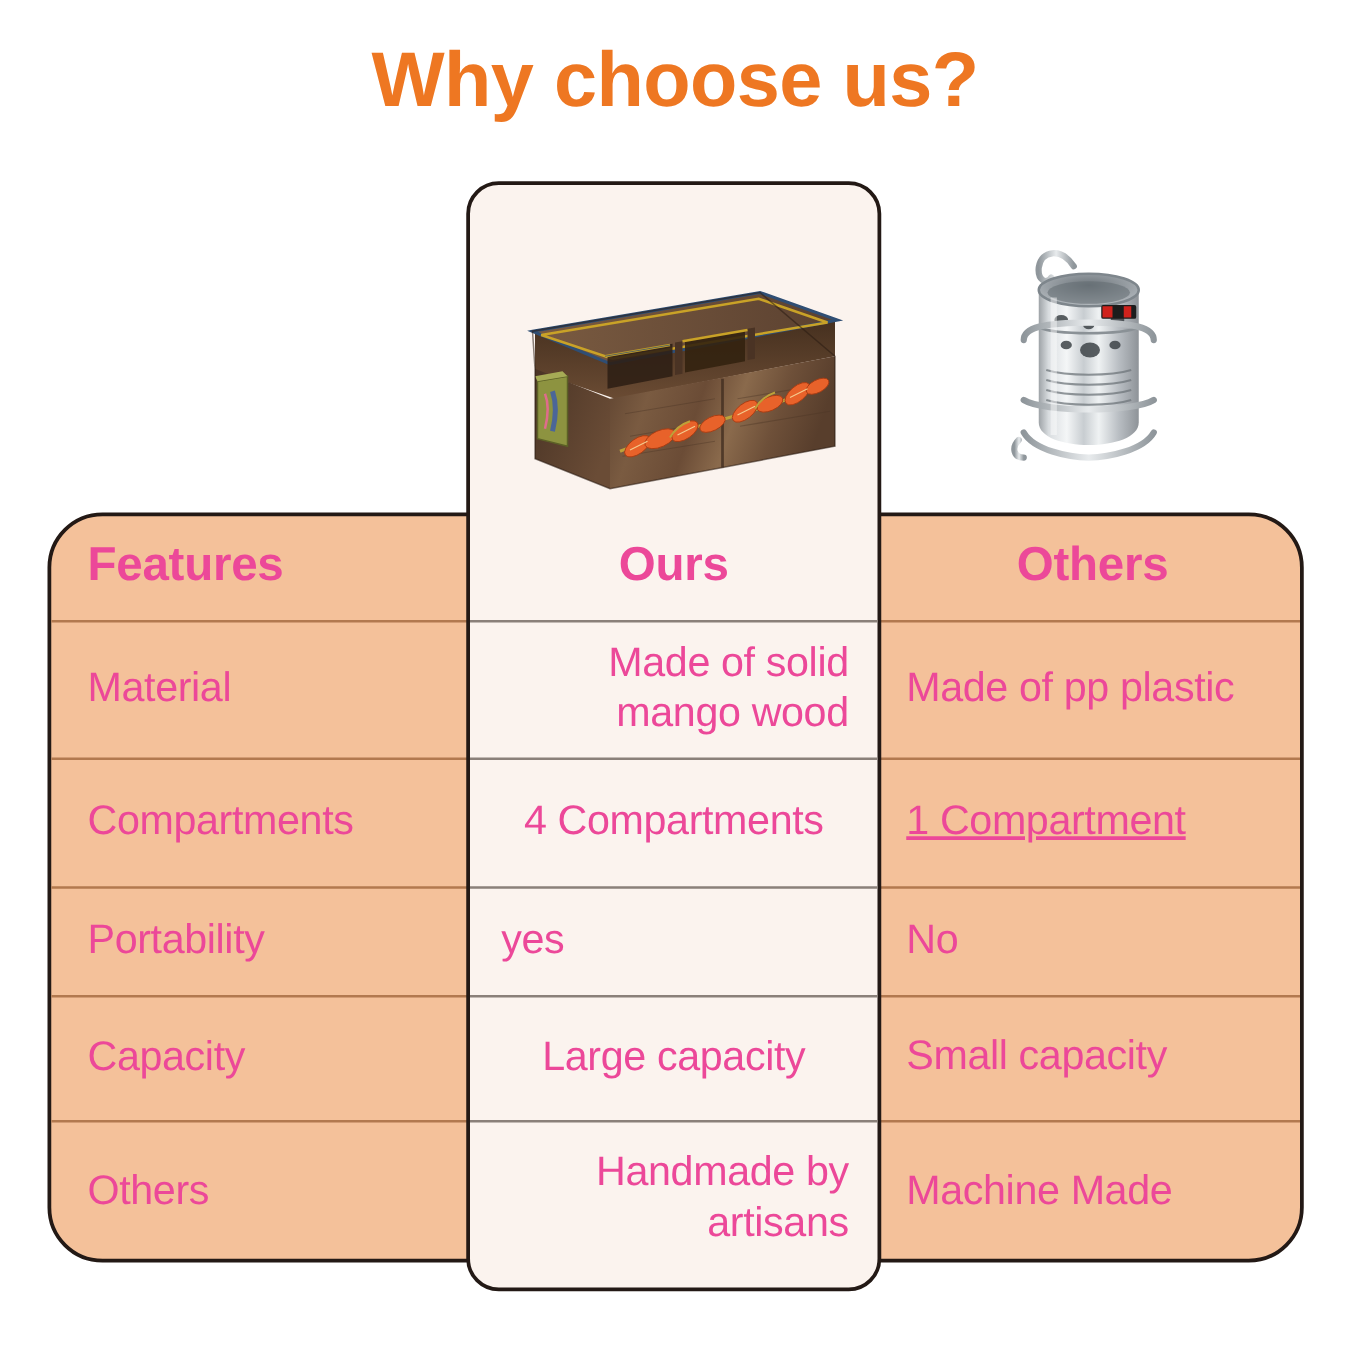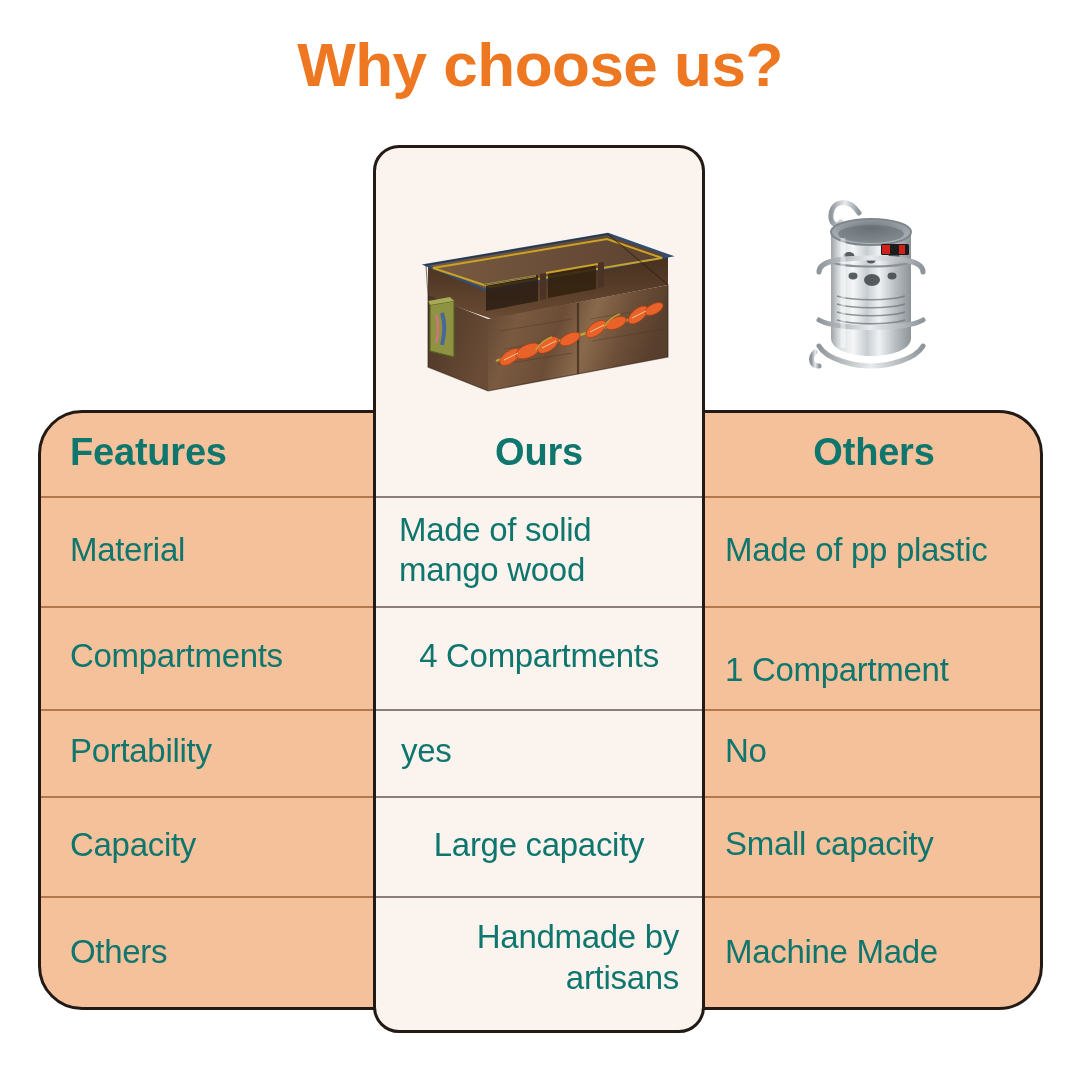--- a/index.html
+++ b/index.html
@@ -53,24 +53,24 @@
     background:#8A8079;
   }
 
   
   .cell{
     position:absolute;
     display:flex;
     align-items:center;
     box-sizing:border-box;
     z-index:9;
-    color:#0f766e;
+    color:#ec4899;
   }
   .col-features{ left:38px;  width:335px; padding-left:32px; justify-content:flex-start; }
-  .col-ours{     left:373px; width:332px; padding:0 26px;    justify-content:center; text-align:left; }
+  .col-ours{     left:373px; width:332px; padding:0 26px;    justify-content:center; text-align:right; }
   .col-others{   left:705px; width:338px; padding-left:20px; justify-content:flex-start; }
 
   .hdr{ font-size:38px; font-weight:bold; letter-spacing:-0.2px; }
   .val{ font-size:33px; font-weight:normal; letter-spacing:-0.3px; line-height:1.22; }
 
   
   #ours-product{
     position:absolute;left:400px;top:215px;width:278px;height:185px;z-index:7;
   }
   #others-product{
@@ -264,21 +264,21 @@
   <div class="cell col-features hdr" style="top:412px;height:81px;">Features</div>
   <div class="cell col-ours hdr" style="top:412px;height:81px;">Ours</div>
   <div class="cell col-others hdr" style="top:412px;height:81px;padding-left:0;justify-content:center;">Others</div>
 
   <div class="cell col-features val" style="top:495px;height:110px;">Material</div>
   <div class="cell col-ours val" style="top:495px;height:110px;">Made of solid mango wood</div>
   <div class="cell col-others val" style="top:495px;height:110px;">Made of pp plastic</div>
 
   <div class="cell col-features val" style="top:605px;height:103px;">Compartments</div>
   <div class="cell col-ours val" style="top:605px;height:103px;">4 Compartments</div>
-  <div class="cell col-others val" style="top:619px;height:103px;">1 Compartment</div>
+  <div class="cell col-others val" style="top:605px;height:103px;text-decoration:underline;">1 Compartment</div>
 
   <div class="cell col-features val" style="top:708px;height:87px;">Portability</div>
   <div class="cell col-ours val" style="top:708px;height:87px;justify-content:flex-start;padding-left:28px;text-align:left;">yes</div>
   <div class="cell col-others val" style="top:708px;height:87px;">No</div>
 
   <div class="cell col-features val" style="top:795px;height:100px;">Capacity</div>
   <div class="cell col-ours val" style="top:795px;height:100px;">Large capacity</div>
   <div class="cell col-others val" style="top:794px;height:100px;text-align:right;">Small capacity</div>
 
   <div class="cell col-features val" style="top:895px;height:115px;">Others</div>

